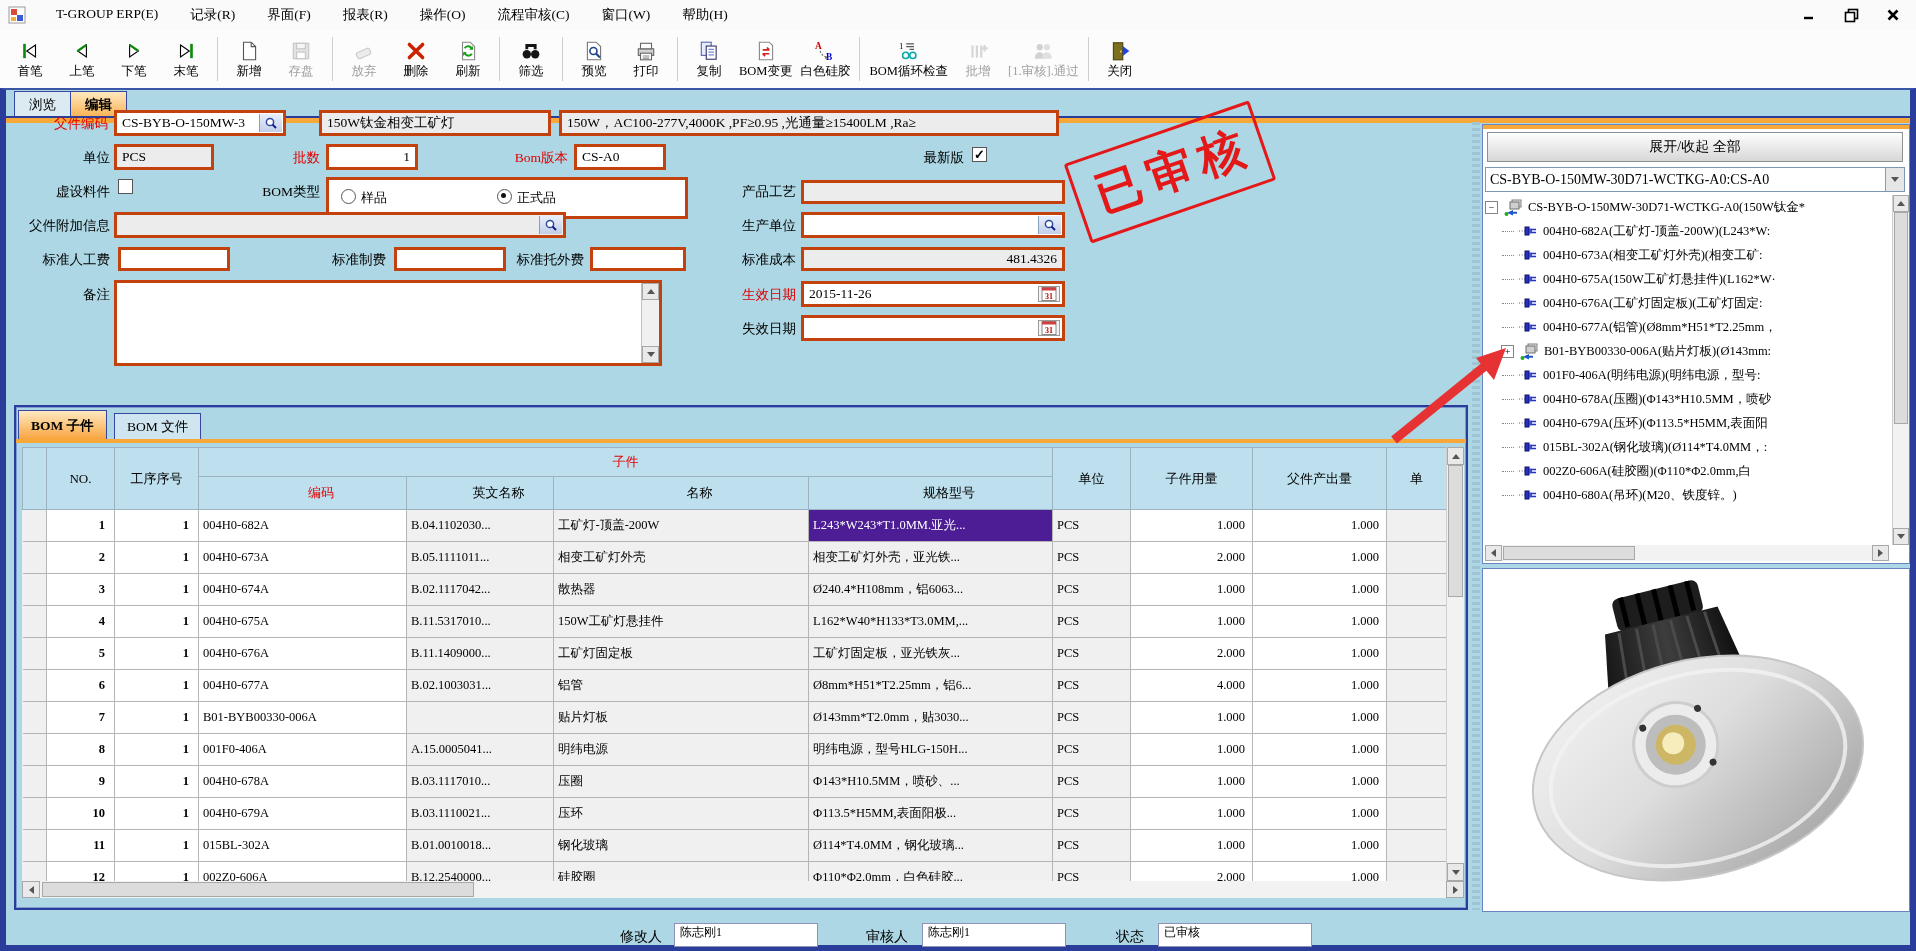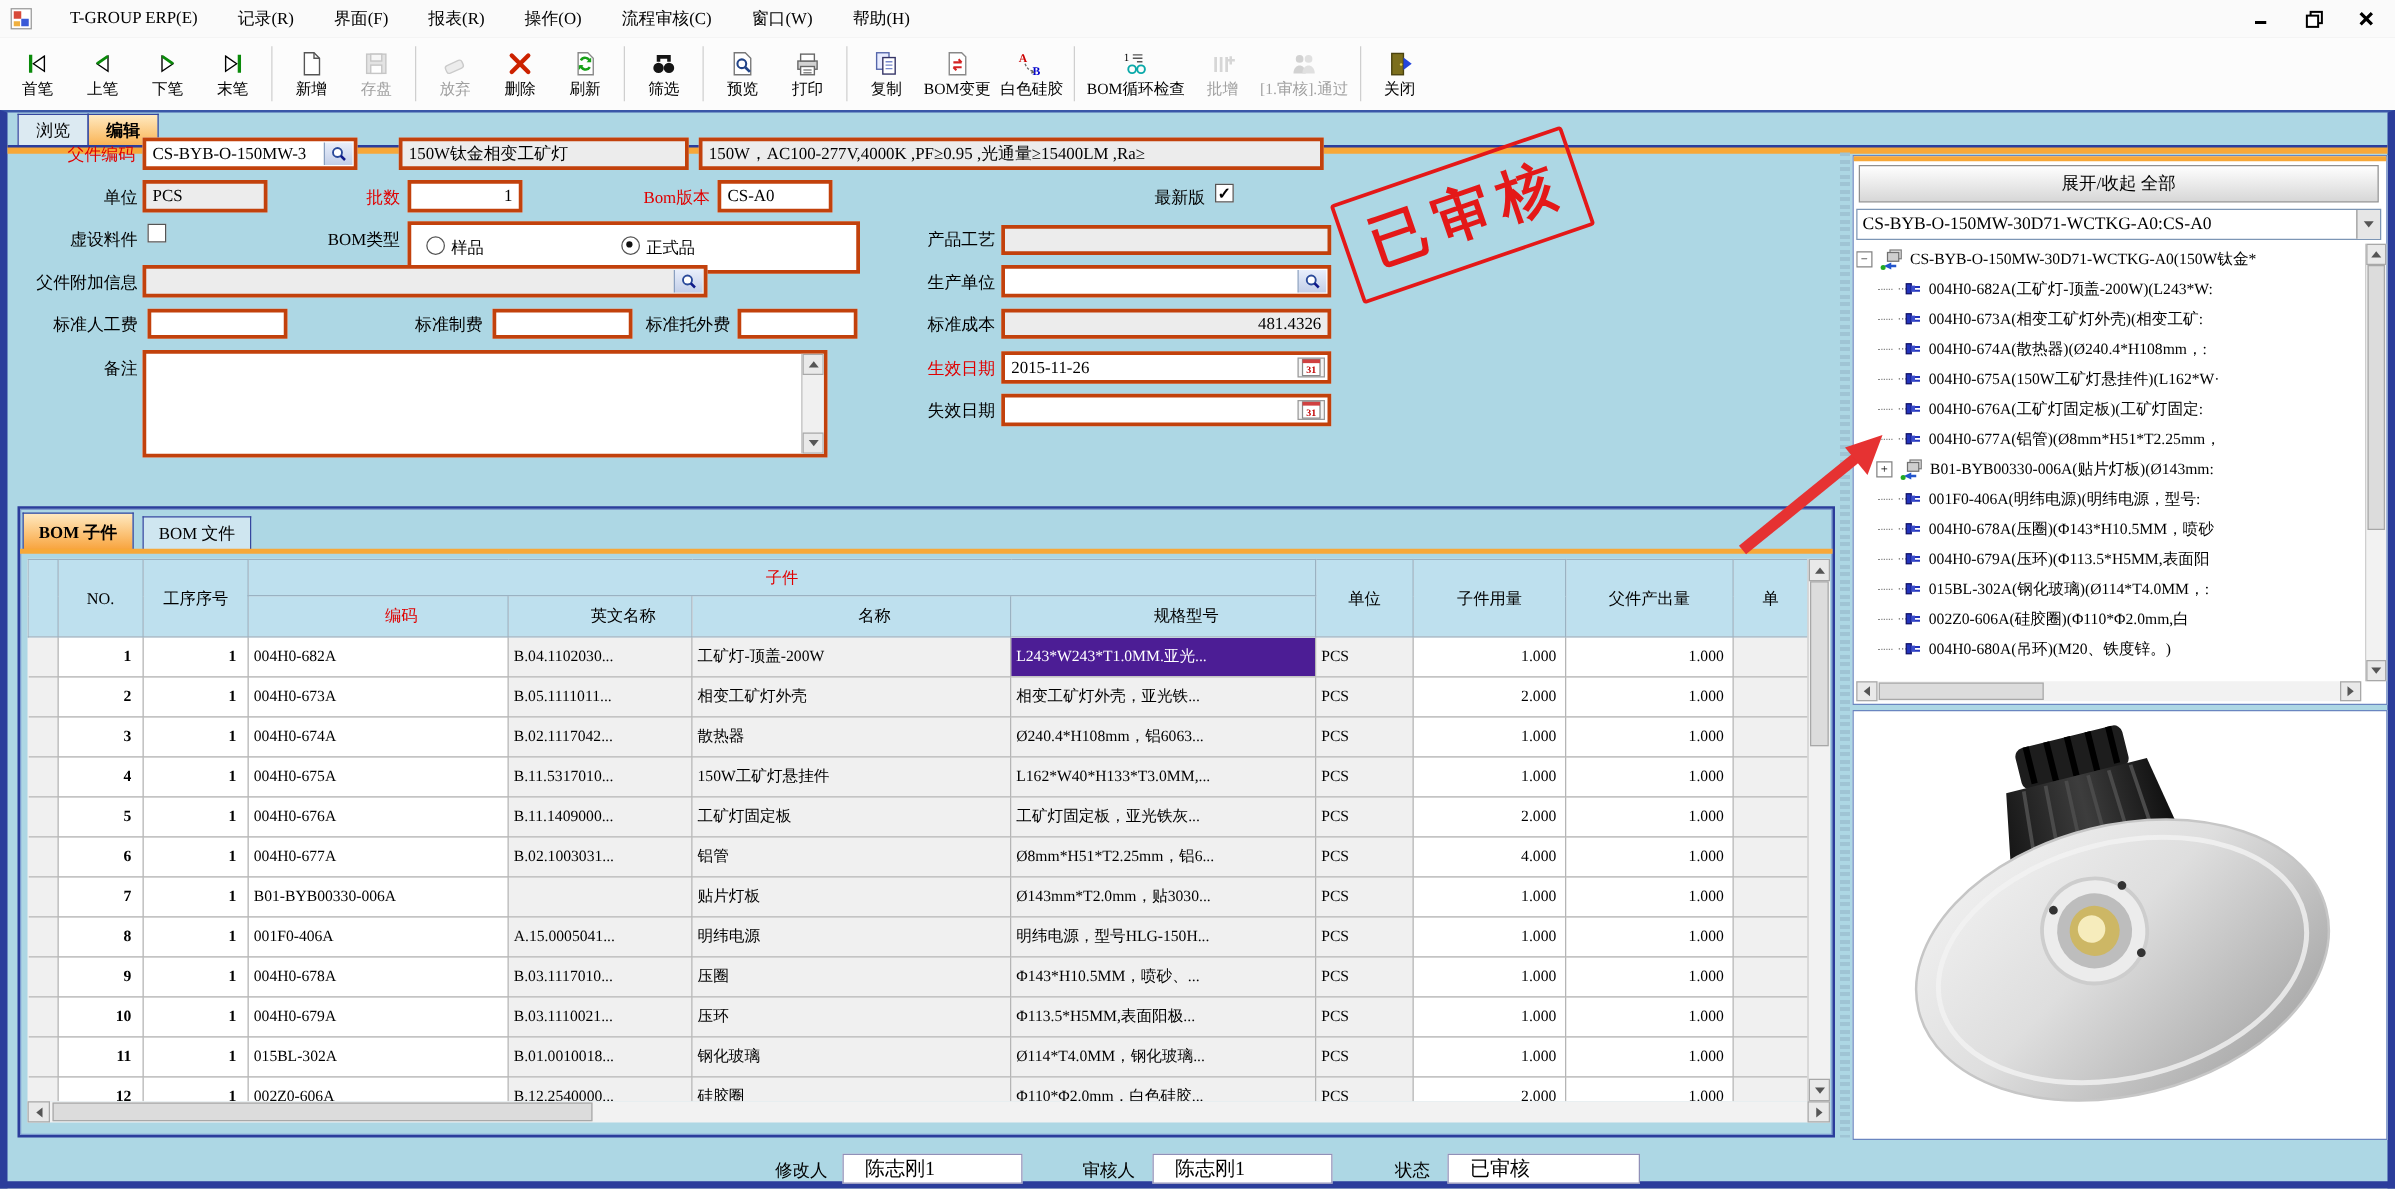--- a/index.html
+++ b/index.html
@@ -103,21 +103,21 @@
         justify-content:center;font-size:10px;line-height:9px;margin-right:2px;flex:none;}
   .ticon-tree{margin:0 3px;flex:none;display:flex;}
   .tl{overflow:hidden;}
   #tree-vscroll{position:absolute;right:0;top:70px;width:16px;bottom:18px;background:#f2f2f2;border-left:1px solid #cfcfcf;}
   #tree-hscroll{position:absolute;left:2px;bottom:2px;right:20px;height:16px;background:#f2f2f2;}
   #image-box{position:absolute;left:0;top:444px;width:428px;height:344px;background:#fff;border:1px solid #6a86c0;
              box-sizing:border-box;display:flex;align-items:center;justify-content:center;}
   
   .foot-label{position:absolute;font-size:14px;white-space:nowrap;}
   .foot-field{position:absolute;height:24px;background:#fff;border:1px solid #9090b8;box-sizing:border-box;
-              display:flex;align-items:flex-end;padding:0 17px;font-size:16px;}
+              display:flex;align-items:flex-start;padding:0 5px;font-size:12px;}
 </style>
 </head>
 <body>
 
 <div class="screen">
 
   <div id="menubar">
     <span id="app-logo">
       <svg width="18" height="18" viewBox="0 0 18 18">
           <rect x="1" y="1" width="16" height="16" fill="#fff" stroke="#999"></rect>
@@ -747,32 +747,20 @@
               <span class="conn"></span>
               <span class="ticon-tree">
                 <svg width="22" height="14" viewBox="0 0 22 14">
                   <path d="M1 7h6" stroke="#666" stroke-dasharray="1 1.6"></path>
                   <rect x="7" y="3" width="4" height="8" fill="#2233bb" stroke="#111166"></rect>
                   <rect x="11" y="4.5" width="3" height="5" fill="#3a4ccc"></rect>
                   <path d="M14 5.5h4M14 8.5h4" stroke="#2233bb" stroke-width="1.6"></path>
                 </svg>
               </span>
               <span class="tl">004H0-673A(相变工矿灯外壳)(相变工矿:</span>
-            </div>
-            <div class="tree-item child">
-              <span class="conn"></span>
-              <span class="ticon-tree">
-                <svg width="22" height="14" viewBox="0 0 22 14">
-                  <path d="M1 7h6" stroke="#666" stroke-dasharray="1 1.6"></path>
-                  <rect x="7" y="3" width="4" height="8" fill="#2233bb" stroke="#111166"></rect>
-                  <rect x="11" y="4.5" width="3" height="5" fill="#3a4ccc"></rect>
-                  <path d="M14 5.5h4M14 8.5h4" stroke="#2233bb" stroke-width="1.6"></path>
-                </svg>
-              </span>
-              <span class="tl">004H0-674A(散热器)(Ø240.4*H108mm，:</span>
             </div>
             <div class="tree-item child">
               <span class="conn"></span>
               <span class="ticon-tree">
                 <svg width="22" height="14" viewBox="0 0 22 14">
                   <path d="M1 7h6" stroke="#666" stroke-dasharray="1 1.6"></path>
                   <rect x="7" y="3" width="4" height="8" fill="#2233bb" stroke="#111166"></rect>
                   <rect x="11" y="4.5" width="3" height="5" fill="#3a4ccc"></rect>
                   <path d="M14 5.5h4M14 8.5h4" stroke="#2233bb" stroke-width="1.6"></path>
                 </svg>

